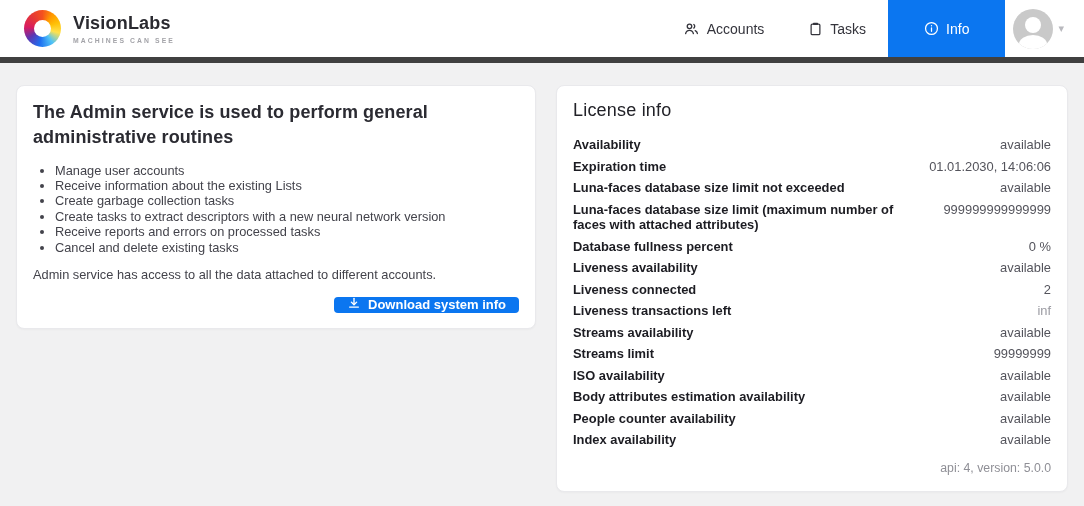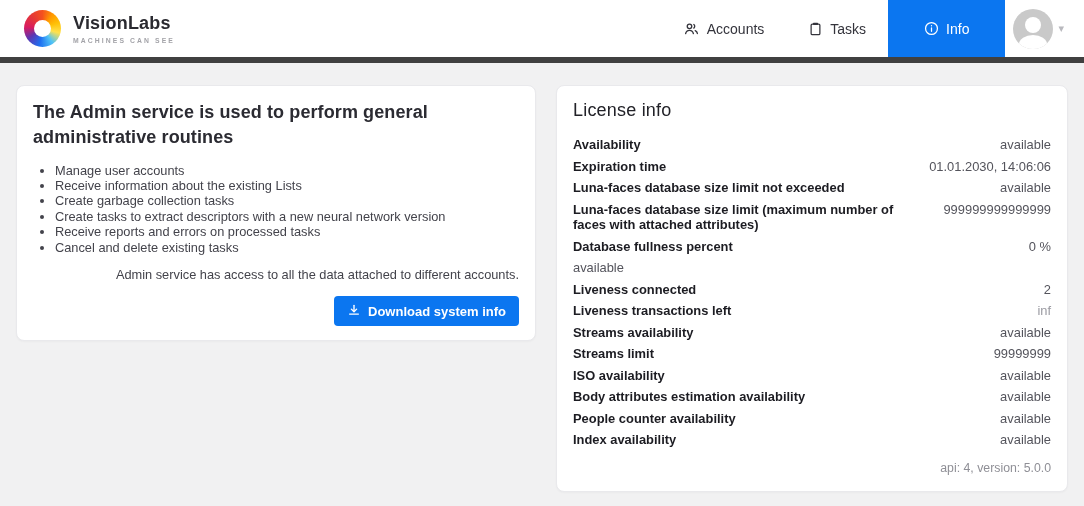--- a/index.html
+++ b/index.html
@@ -50,26 +50,26 @@
     box-shadow:0 1px 2px rgba(0,0,0,.03);
   }
   .card-admin { width:520px; padding:14px 16px 14px 16px; }
   .card-admin h1 {
     font-size:18px; font-weight:600; color:#2b2b32; line-height:1.38; letter-spacing:.1px;
   }
   .admin-bullets { margin:13px 0 12px 22px; }
   .admin-bullets li {
     font-size:12.8px; color:#43434b; line-height:15.4px; list-style:disc;
   }
-  .admin-note { margin-top:11px; font-size:12.8px; color:#43434b;text-align:right; }
+  .admin-note { margin-top:11px; font-size:12.8px; color:#43434b; }
   .btn-row { margin-top:14px; text-align:right; }
   .btn-primary {
     display:inline-flex; align-items:center; gap:7px;
     background:#0b76f0; color:#fff; border:none; border-radius:4px;
-    height:30px; padding:0 13px; font-size:13px; font-weight:700;
+    height:16px; padding:0 13px; font-size:13px; font-weight:700;
     font-family:"Liberation Sans", sans-serif; cursor:pointer;
   }
   
   .card-license { flex:1; padding:14px 16px 16px 16px; }
   .card-license h2 { font-size:18px; font-weight:500; color:#222228; letter-spacing:.2px; }
   .license-rows { margin-top:13px; }
   .lic-row { display:flex; align-items:flex-start; gap:16px; padding:3px 0; }
   .lic-label { flex:1; font-size:12.9px; font-weight:700; color:#1c1c22; line-height:15.5px; }
   .lic-value { font-size:12.9px; color:#54545c; line-height:15.5px; white-space:nowrap; text-align:right; }
   .lic-row.muted .lic-value { color:#9b9ba2; }
@@ -177,20 +177,21 @@
         </div>
         <div class="lic-row">
           <div class="lic-label">Luna-faces database size limit (maximum number of faces with attached attributes)</div>
           <div class="lic-value">999999999999999</div>
         </div>
         <div class="lic-row">
           <div class="lic-label">Database fullness percent</div>
           <div class="lic-value">0 %</div>
         </div>
         <div class="lic-row">
+          <div class="lic-label">Liveness availability</div>
           <div class="lic-value">available</div>
         </div>
         <div class="lic-row">
           <div class="lic-label">Liveness connected</div>
           <div class="lic-value">2</div>
         </div>
         <div class="lic-row muted">
           <div class="lic-label">Liveness transactions left</div>
           <div class="lic-value">inf</div>
         </div>

